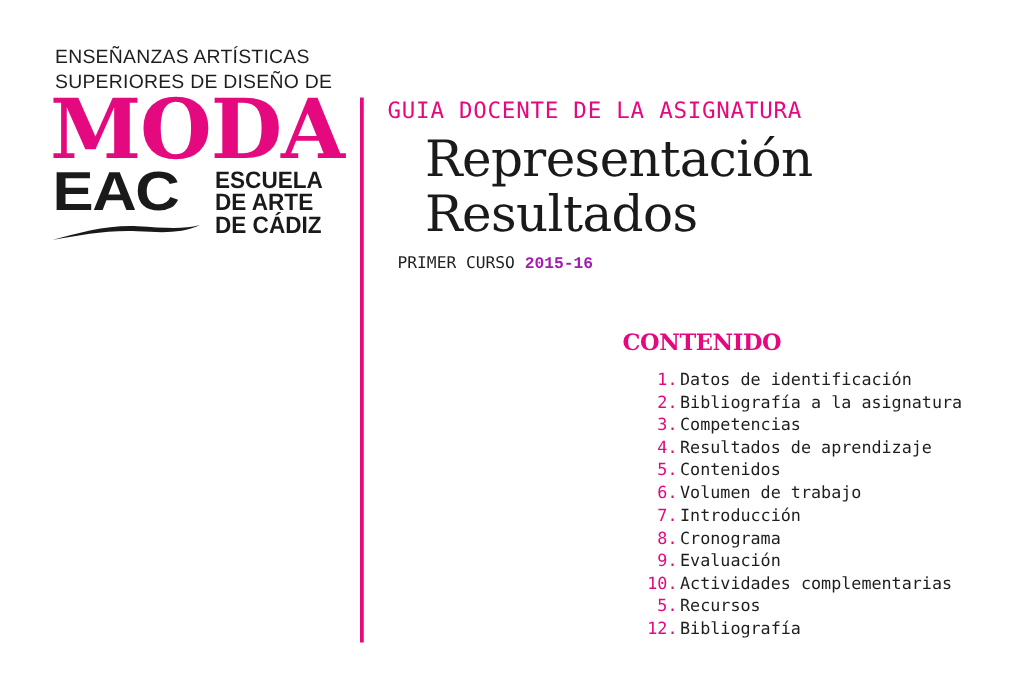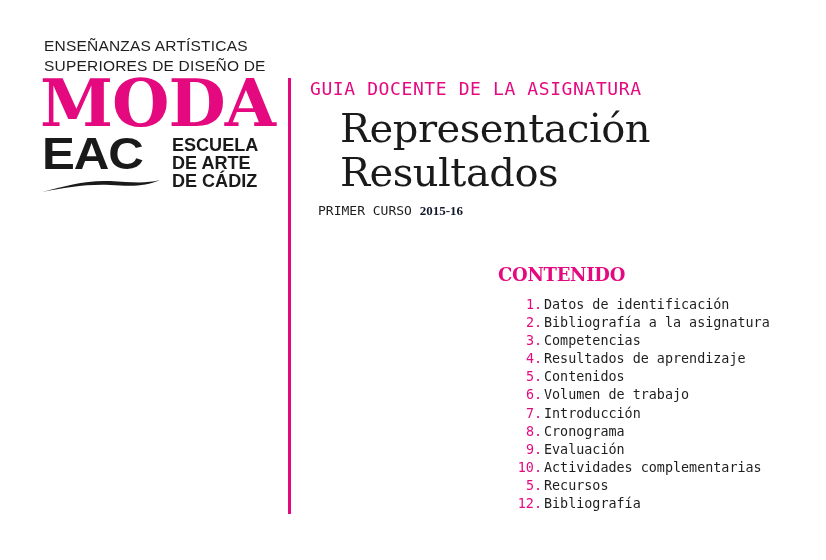--- a/index.html
+++ b/index.html
@@ -42,21 +42,21 @@
   .title {
     position: absolute; left: 308px; top: 106px;
     font-family: "DejaVu Serif", serif; font-size: 40px; line-height: 44px;
     color: #1a1a1a; letter-spacing: -0.5px; margin-left: 32px;
   }
   .course {
     position: absolute; left: 318px; top: 203px;
     font-family: "DejaVu Sans Mono", monospace; font-size: 13px; color: #1e1e1e;
   }
   .course .year {
-    font-family: Liberation Serif, serif; font-weight: bold; color: #0f172a; font-size: 13px;
+    font-family: Liberation Mono, monospace; font-weight: bold; color: #a21caf; font-size: 13px;
   }
   .toc-title {
     position: absolute; left: 498px; top: 264px;
     font-family: "DejaVu Serif", serif; font-weight: bold; font-size: 18px;
     color: #e4097f; letter-spacing: -0.3px;
   }
   .toc {
     position: absolute; left: 510px; top: 296px; margin: 0; padding: 0; list-style: none;
     font-family: "DejaVu Sans Mono", monospace; font-size: 13.4px; line-height: 18.1px;
   }

